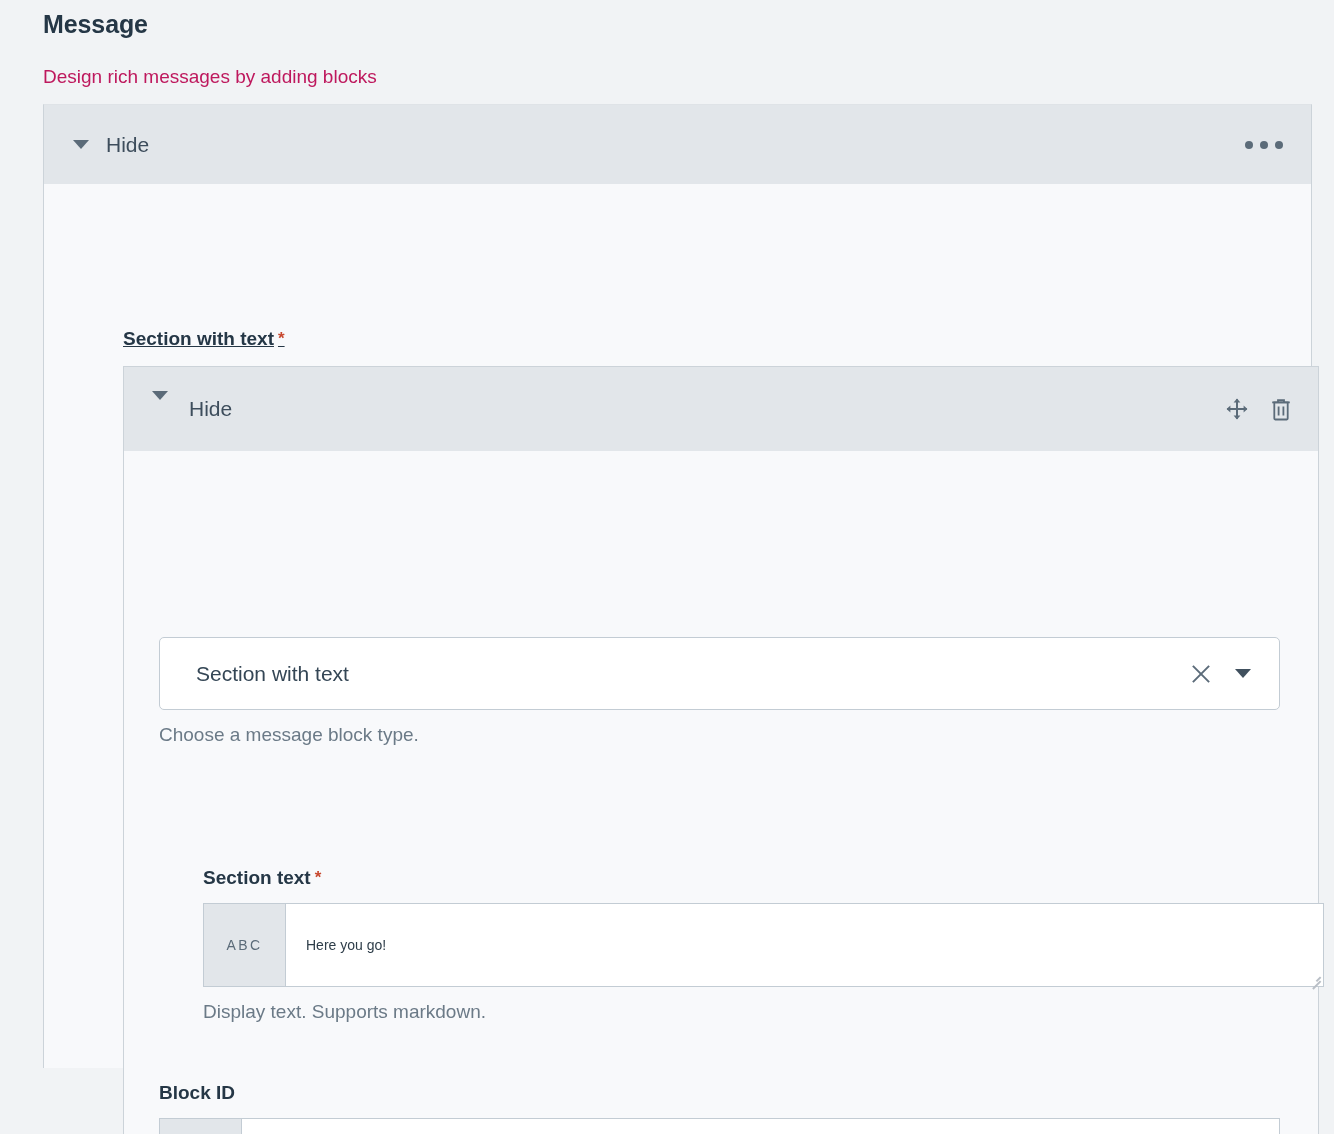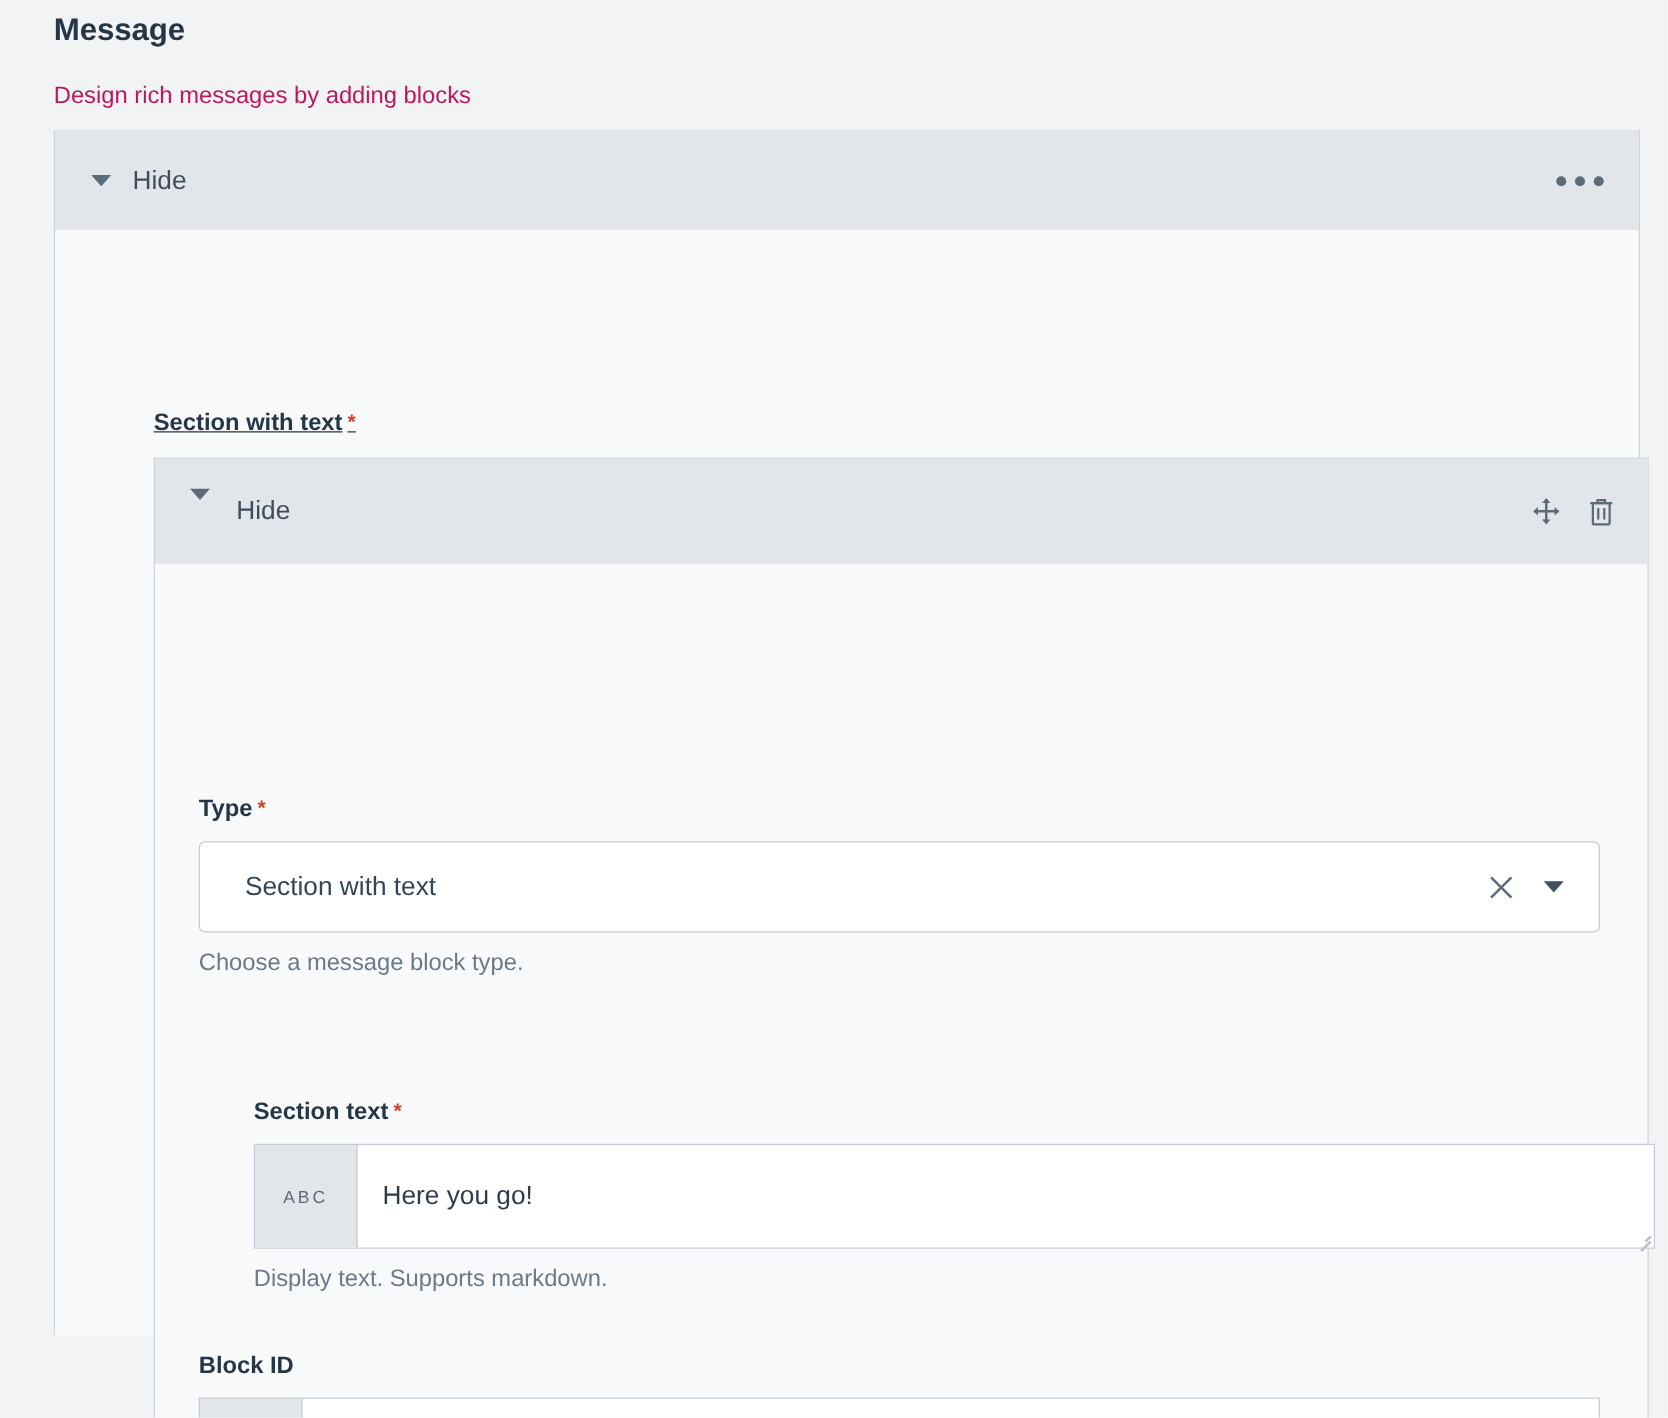--- a/index.html
+++ b/index.html
@@ -278,21 +278,21 @@
     color: #5b6b79;
     font-weight: normal;
     box-sizing: border-box;
   }
   .text-input {
     flex: 1;
     border: none;
     outline: none;
     background: transparent;
     font-family: "Liberation Sans", sans-serif;
-    font-size: 21px;
+    font-size: 14px;
     color: #2e3d49;
     padding: 0 0 0 20px;
     box-sizing: border-box;
   }
   .resize-grip {
     position: absolute;
     right: 2px;
     bottom: 2px;
     width: 14px;
     height: 14px;
@@ -367,34 +367,31 @@
                   <path d="M8.6 9.4 V18.6 M13.4 9.4 V18.6"></path>
                 </g>
               </svg>
             </div>
           </div>
         </div>
 
         <div class="inner-body">
 
           <div class="form-row" style="left:35px; top:186px;">
-            <label class="fld-label">
-              <span>Type</span><span class="req">*</span>
-            </label>
             <div class="select-ctl">
               <div class="select-value">Section with text</div>
               <div class="select-icons">
                 <span class="clear-x"></span>
                 <span class="tri-small"></span>
               </div>
             </div>
             <div class="help-text">Choose a message block type.</div>
           </div>
 
-          <div class="form-row" style="left:35px; top:428px;padding-left:44px;">
+          <div class="form-row" style="left:35px; top:416px;padding-left:44px;">
             <label class="fld-label">
               <span>Section text</span><span class="req">*</span>
             </label>
             <div class="text-ctl">
               <div class="abc-prefix">ABC</div>
               <input class="text-input" type="text" value="Here you go!" style="">
               <span class="resize-grip">
                   <i></i>
                   <i></i>
                 </span>

